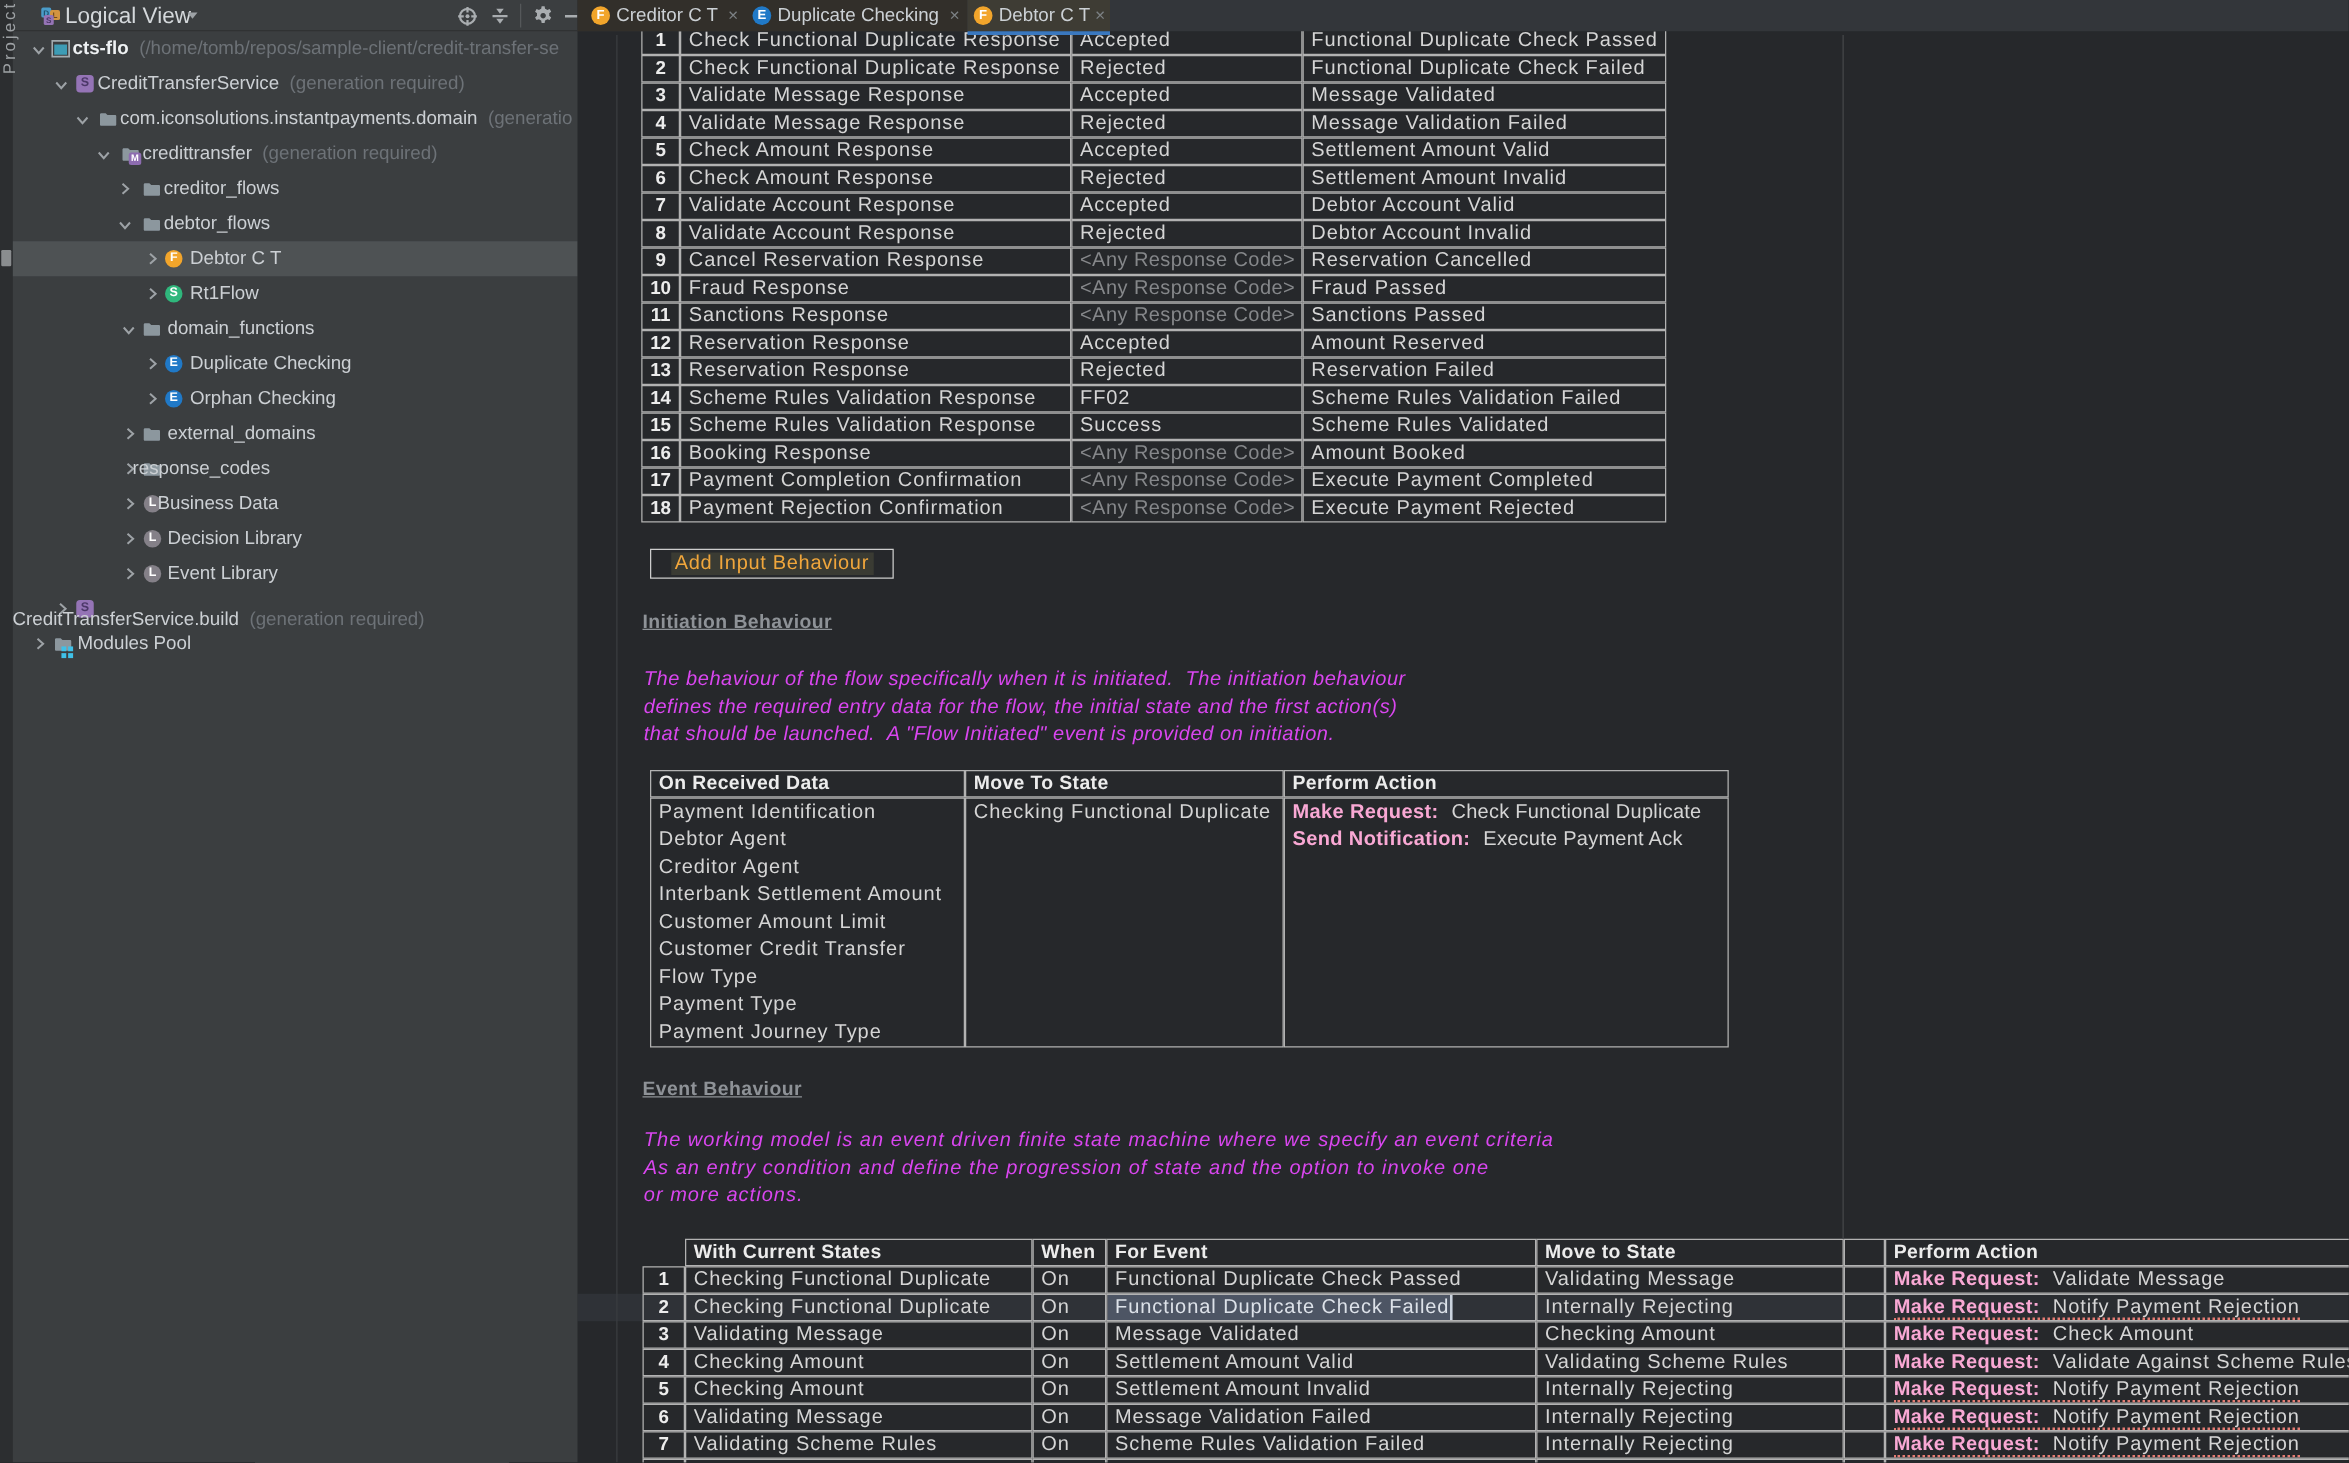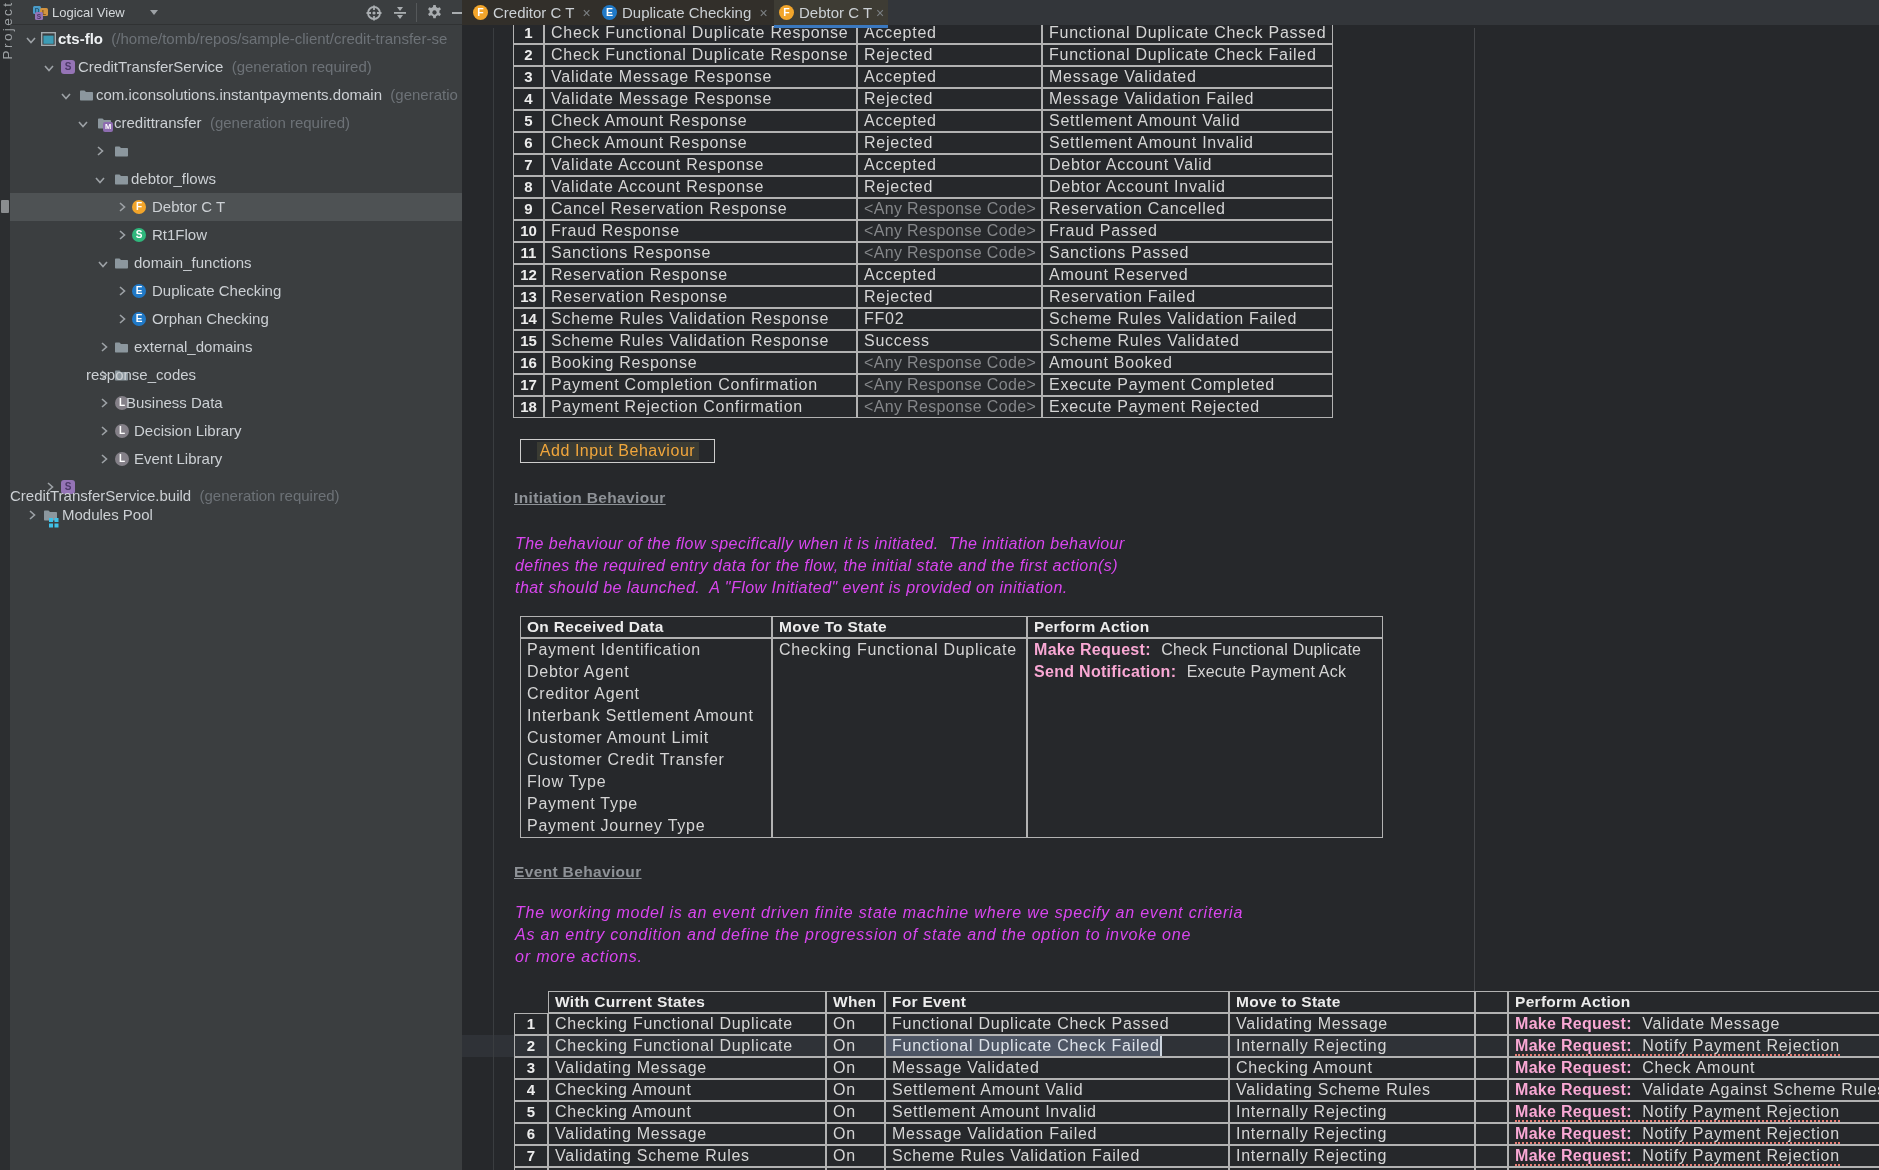--- a/index.html
+++ b/index.html
@@ -397,20 +397,21 @@
       </div>
       <div class="trow" style="top:109px; padding-left:104px;">credittransfer<span class="sfx">  (generation required)</span></div>
       <div class="chev" style="left:85px;top:146px">
         <svg width="10" height="10" viewBox="0 0 10 10">
           <path d="M3 1 L7.5 5 L3 9" stroke="#9da2a6" stroke-width="1.6" fill="none"></path>
         </svg>
       </div>
       <div class="ticon" style="left:104px;top:144px"><svg width="15" height="15" viewBox="0 0 15 15">
           <path d="M1 3.5 C1 3 1.4 2.5 2 2.5 L5.5 2.5 L7 4 L13 4 C13.6 4 14 4.4 14 5 L14 11.5 C14 12.1 13.6 12.5 13 12.5 L2 12.5 C1.4 12.5 1 12.1 1 11.5 Z" fill="#8c979e"></path>
         </svg></div>
+      <div class="trow" style="top:137px; padding-left:121px;">creditor_flows</div>
       <div class="chev" style="left:85px;top:175px">
         <svg width="10" height="10" viewBox="0 0 10 10">
           <path d="M1 3 L5 7.5 L9 3" stroke="#9da2a6" stroke-width="1.6" fill="none"></path>
         </svg>
       </div>
       <div class="ticon" style="left:104px;top:172px"><svg width="15" height="15" viewBox="0 0 15 15">
           <path d="M1 3.5 C1 3 1.4 2.5 2 2.5 L5.5 2.5 L7 4 L13 4 C13.6 4 14 4.4 14 5 L14 11.5 C14 12.1 13.6 12.5 13 12.5 L2 12.5 C1.4 12.5 1 12.1 1 11.5 Z" fill="#8c979e"></path>
         </svg></div>
       <div class="trow" style="top:165px; padding-left:121px;">debtor_flows</div>
       <div class="chev" style="left:107px;top:202px">
@@ -468,21 +469,21 @@
         </svg></div>
       <div class="trow" style="top:333px; padding-left:124px;">external_domains</div>
       <div class="chev" style="left:89px;top:370px">
         <svg width="10" height="10" viewBox="0 0 10 10">
           <path d="M3 1 L7.5 5 L3 9" stroke="#9da2a6" stroke-width="1.6" fill="none"></path>
         </svg>
       </div>
       <div class="ticon" style="left:104px;top:368px"><svg width="15" height="15" viewBox="0 0 15 15">
           <path d="M1 3.5 C1 3 1.4 2.5 2 2.5 L5.5 2.5 L7 4 L13 4 C13.6 4 14 4.4 14 5 L14 11.5 C14 12.1 13.6 12.5 13 12.5 L2 12.5 C1.4 12.5 1 12.1 1 11.5 Z" fill="#8c979e"></path>
         </svg></div>
-      <div class="trow" style="top:361px; padding-left:76px;">response_codes</div>
+      <div class="trow" style="top:361px; padding-left:96px;">response_codes</div>
       <div class="chev" style="left:89px;top:398px">
         <svg width="10" height="10" viewBox="0 0 10 10">
           <path d="M3 1 L7.5 5 L3 9" stroke="#9da2a6" stroke-width="1.6" fill="none"></path>
         </svg>
       </div>
       <div class="ticon" style="left:105px;top:396px">
         <span class="circ" style="background:#848088">L</span>
       </div>
       <div class="trow" style="top:389px; padding-left:116px;">Business Data</div>
       <div class="chev" style="left:89px;top:426px">
@@ -529,21 +530,21 @@
       <div class="trow" style="top:501px; padding-left:52px;">Modules Pool</div>
       <div style="position:absolute;left:22px;top:5px;width:15px;height:15px;">
   <svg width="16" height="16" viewBox="0 0 16 16">
     <rect x="1" y="1" width="8" height="8" rx="1.5" fill="#4a9cc9"></rect>
           <text x="5" y="7.6" font-size="6.5" font-weight="bold" fill="#22536e" text-anchor="middle">D</text>
     <rect x="8" y="3" width="8" height="8" rx="1.5" fill="#d39440"></rect>
           <text x="12" y="9.6" font-size="6.5" font-weight="bold" fill="#6e4a1d" text-anchor="middle">L</text>
     <rect x="3" y="7" width="8" height="8" rx="1.5" fill="#9574b6"></rect>
           <text x="7" y="13.6" font-size="6.5" font-weight="bold" fill="#4c3868" text-anchor="middle">S</text>
   </svg></div>
-      <div style="position:absolute;left:42px;top:0;height:25px;line-height:25px;font-size:13px;color:#d4d8db;">Logical View</div>
+      <div style="position:absolute;left:42px;top:0;height:25px;line-height:25px;font-size:18px;color:#d4d8db;">Logical View</div>
       <div style="position:absolute;left:140px;top:10px;width:0;height:0;border-left:4.5px solid transparent;border-right:4.5px solid transparent;border-top:5.5px solid #9da2a6;"></div>
       <div style="position:absolute;left:356px;top:5px;"><svg width="16" height="16" viewBox="0 0 16 16">
           <circle cx="8" cy="8" r="6" fill="none" stroke="#a9adb0" stroke-width="1.8"></circle>
           <path d="M8 0.5 V5 M8 11 V15.5 M0.5 8 H5 M11 8 H15.5" stroke="#a9adb0" stroke-width="1.8"></path>
           <circle cx="8" cy="8" r="1.6" fill="#a9adb0"></circle>
         </svg></div>
       <div style="position:absolute;left:382px;top:5px;"><svg width="16" height="16" viewBox="0 0 16 16">
           <path d="M8 1 L11 5 H5 Z" fill="#a9adb0" transform="rotate(180 8 3.5)"></path>
           <rect x="2" y="7" width="12" height="1.8" fill="#a9adb0"></rect>
           <path d="M8 10.5 L11 14.5 H5 Z" fill="#a9adb0" transform="rotate(180 8 12.2)"></path>

